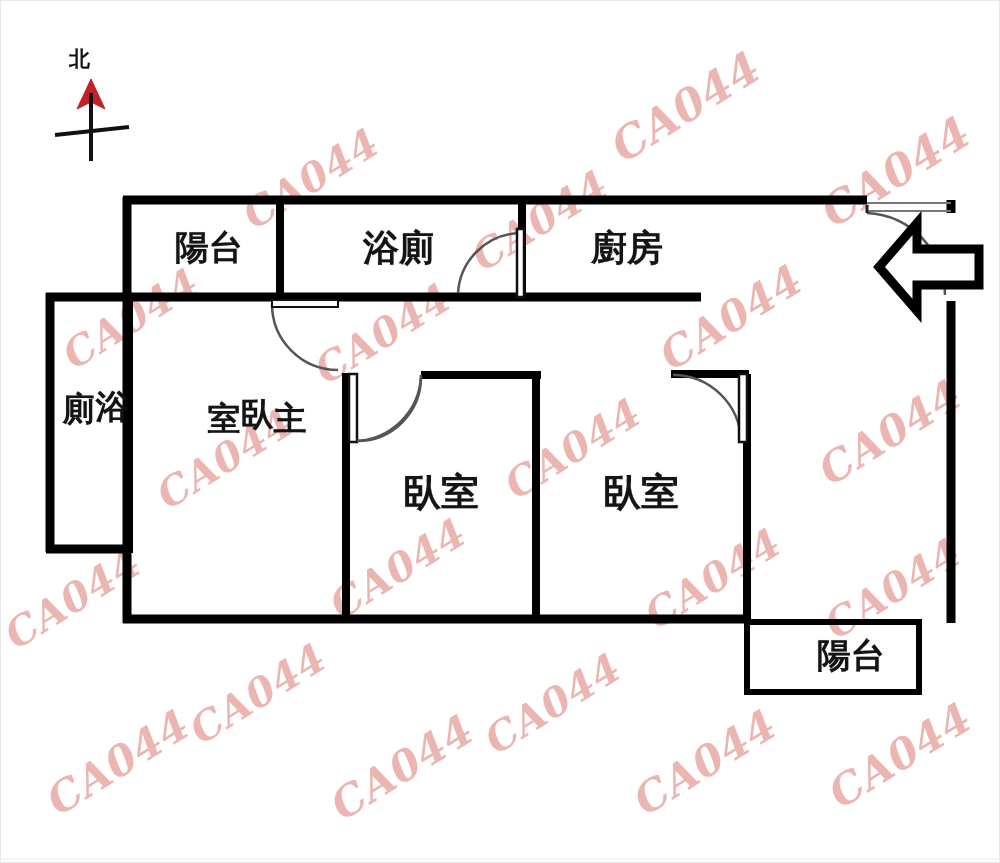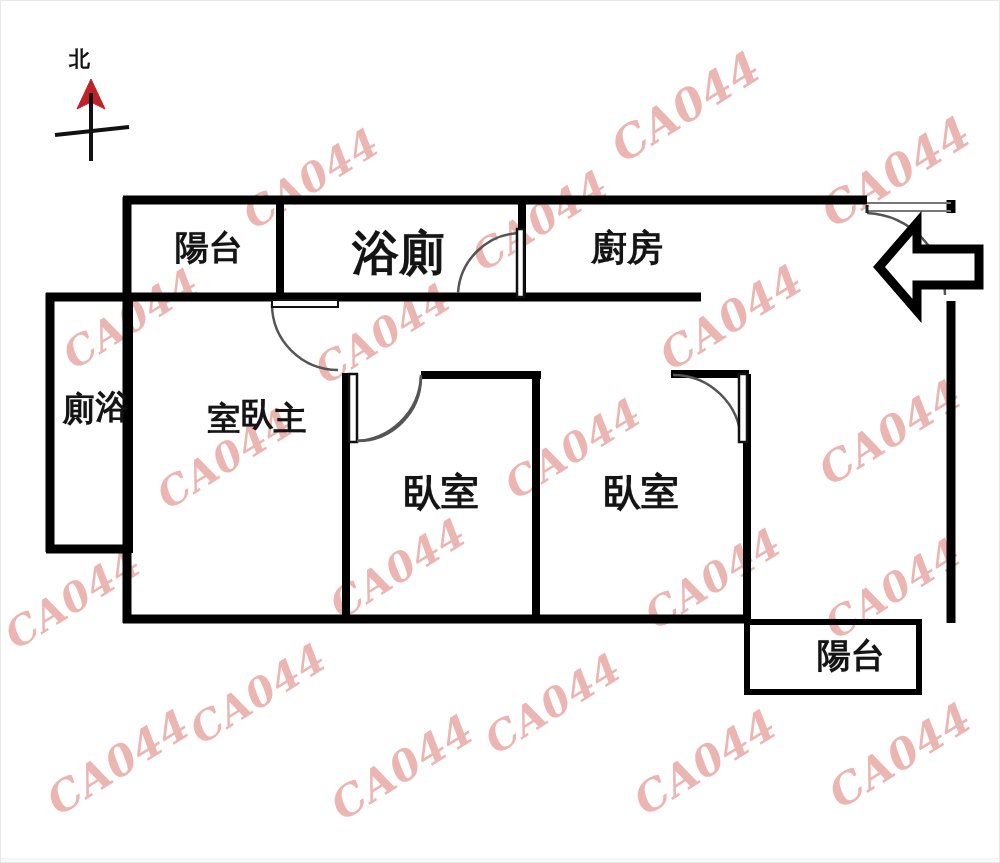--- a/index.html
+++ b/index.html
@@ -195,21 +195,21 @@
         <path d="M 916 222 L 916 248 L 978 248 L 978 284 L 916 284 L 916 310 L 878 266 Z" fill="#ffffff" stroke="#000000" stroke-width="9" stroke-linejoin="miter"></path>
       </g>
 
     </svg>
   </div>
 
   <div class="layer" id="label-layer">
 
     <div class="room-label" style="left:148px; top:229px; width:120px; font-size:34px;">陽台</div>
 
-    <div class="room-label" style="left:338px; top:228px; width:120px; font-size:47px;">浴廁</div>
+    <div class="room-label" style="left:338px; top:228px; width:120px; font-size:36px;">浴廁</div>
 
     <div class="room-label" style="left:564px; top:228px; width:124px; font-size:36px;">廚房</div>
 
     <div class="room-label vertical" style="left:62px; top:362px; font-size:33px;">浴
 廁</div>
 
     <div class="room-label vertical" style="left:207px; top:372px; font-size:33px;">主
 臥
 室</div>
 

